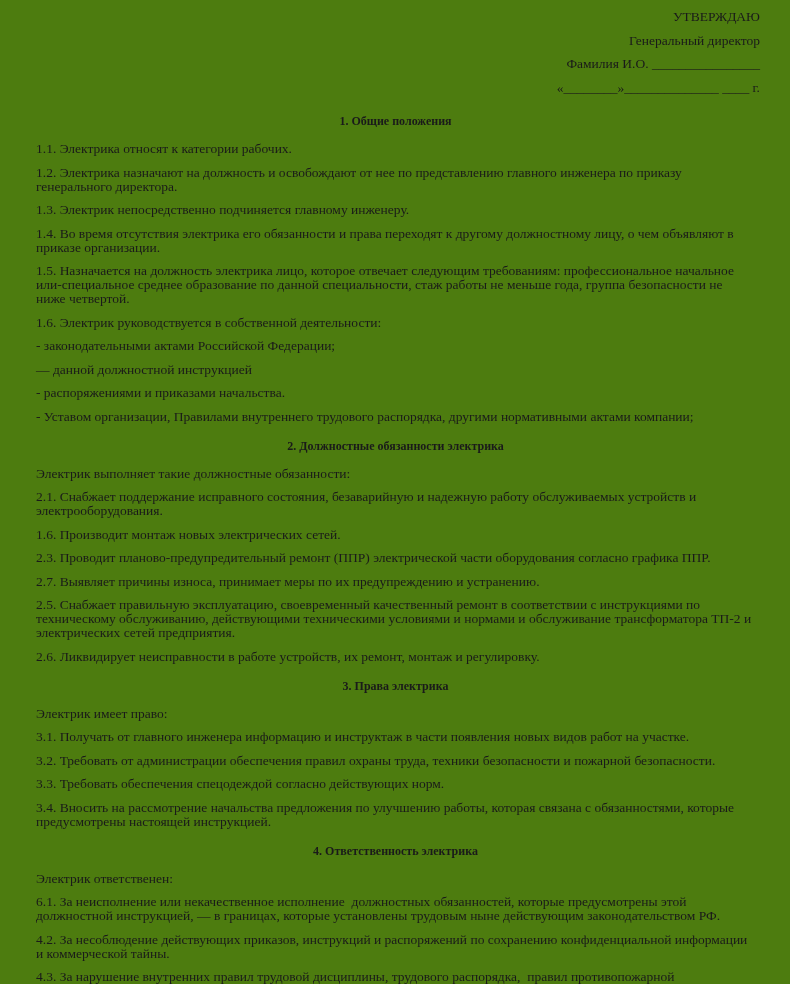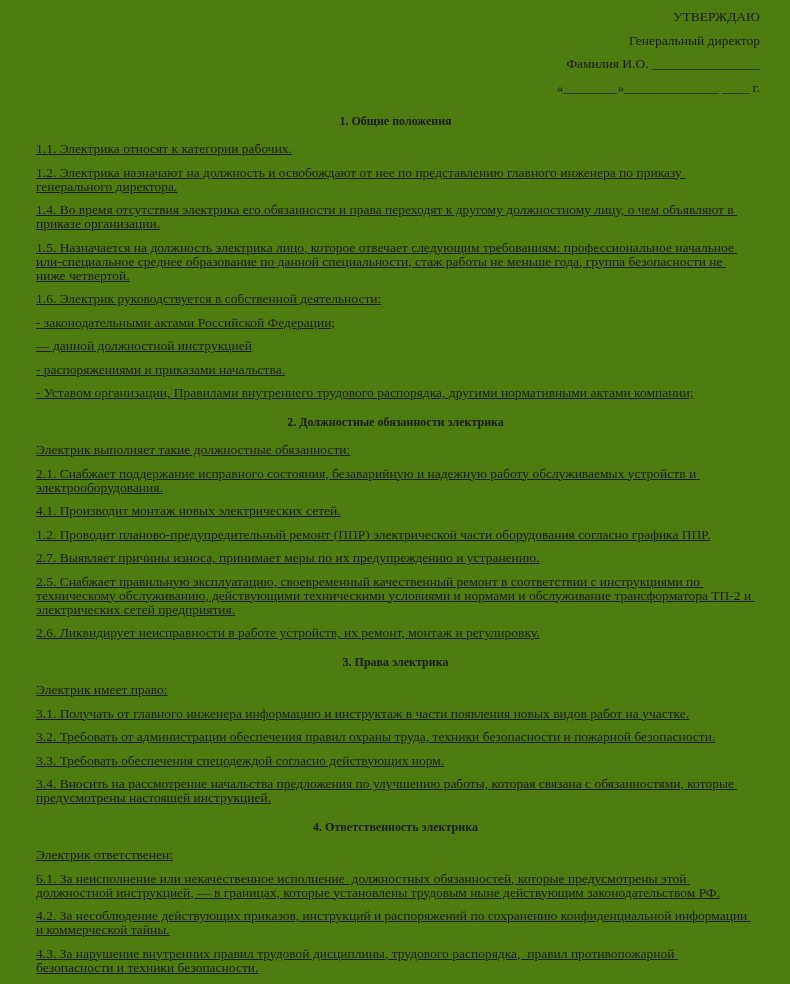--- a/index.html
+++ b/index.html
@@ -35,56 +35,56 @@
     font-weight: bold;
     text-align: center;
     margin: 13px 0 12px 0;
     line-height: 18px;
   }
   .para {
     margin: 9.5px 0;
     line-height: 14px;
     white-space: pre-wrap;
     text-align: left;
-    text-decoration: underline;
   }
 </style>
 </head>
 <body>
 
 <div class="page">
 
   <div class="approval">
     <p>УТВЕРЖДАЮ</p>
     <p>Генеральный директор</p>
     <p>Фамилия И.О. ________________</p>
     <p>«________»______________ ____ г.</p>
   </div>
 
   <div class="doc-body">
 
     <section>
       <h2 class="sec-title">1. Общие положения</h2>
       <p class="para">1.1. Электрика относят к категории рабочих.</p>
       <p class="para">1.2. Электрика назначают на должность и освобождают от нее по представлению главного инженера по приказу генерального директора.</p>
+      <p class="para">1.3. Электрик непосредственно подчиняется главному инженеру.</p>
       <p class="para">1.4. Во время отсутствия электрика его обязанности и права переходят к другому должностному лицу, о чем объявляют в приказе организации.</p>
       <p class="para">1.5. Назначается на должность электрика лицо, которое отвечает следующим требованиям: профессиональное начальное или-специальное среднее образование по данной специальности, стаж работы не меньше года, группа безопасности не ниже четвертой.</p>
       <p class="para">1.6. Электрик руководствуется в собственной деятельности:</p>
       <p class="para">- законодательными актами Российской Федерации;</p>
       <p class="para">— данной должностной инструкцией</p>
       <p class="para">- распоряжениями и приказами начальства.</p>
       <p class="para">- Уставом организации, Правилами внутреннего трудового распорядка, другими нормативными актами компании;</p>
     </section>
 
     <section>
       <h2 class="sec-title">2. Должностные обязанности электрика</h2>
       <p class="para">Электрик выполняет такие должностные обязанности:</p>
       <p class="para">2.1. Снабжает поддержание исправного состояния, безаварийную и надежную работу обслуживаемых устройств и электрооборудования.</p>
-      <p class="para">4.1. Производит монтаж новых электрических сетей.</p>
-      <p class="para">1.2. Проводит планово-предупредительный ремонт (ППР) электрической части оборудования согласно графика ППР.</p>
+      <p class="para">1.6. Производит монтаж новых электрических сетей.</p>
+      <p class="para">2.3. Проводит планово-предупредительный ремонт (ППР) электрической части оборудования согласно графика ППР.</p>
       <p class="para">2.7. Выявляет причины износа, принимает меры по их предупреждению и устранению.</p>
       <p class="para">2.5. Снабжает правильную эксплуатацию, своевременный качественный ремонт в соответствии с инструкциями по техническому обслуживанию, действующими техническими условиями и нормами и обслуживание трансформатора ТП-2 и электрических сетей предприятия.</p>
       <p class="para">2.6. Ликвидирует неисправности в работе устройств, их ремонт, монтаж и регулировку.</p>
     </section>
 
     <section>
       <h2 class="sec-title">3. Права электрика</h2>
       <p class="para">Электрик имеет право:</p>
       <p class="para">3.1. Получать от главного инженера информацию и инструктаж в части появления новых видов работ на участке.</p>
       <p class="para">3.2. Требовать от администрации обеспечения правил охраны труда, техники безопасности и пожарной безопасности.</p>

